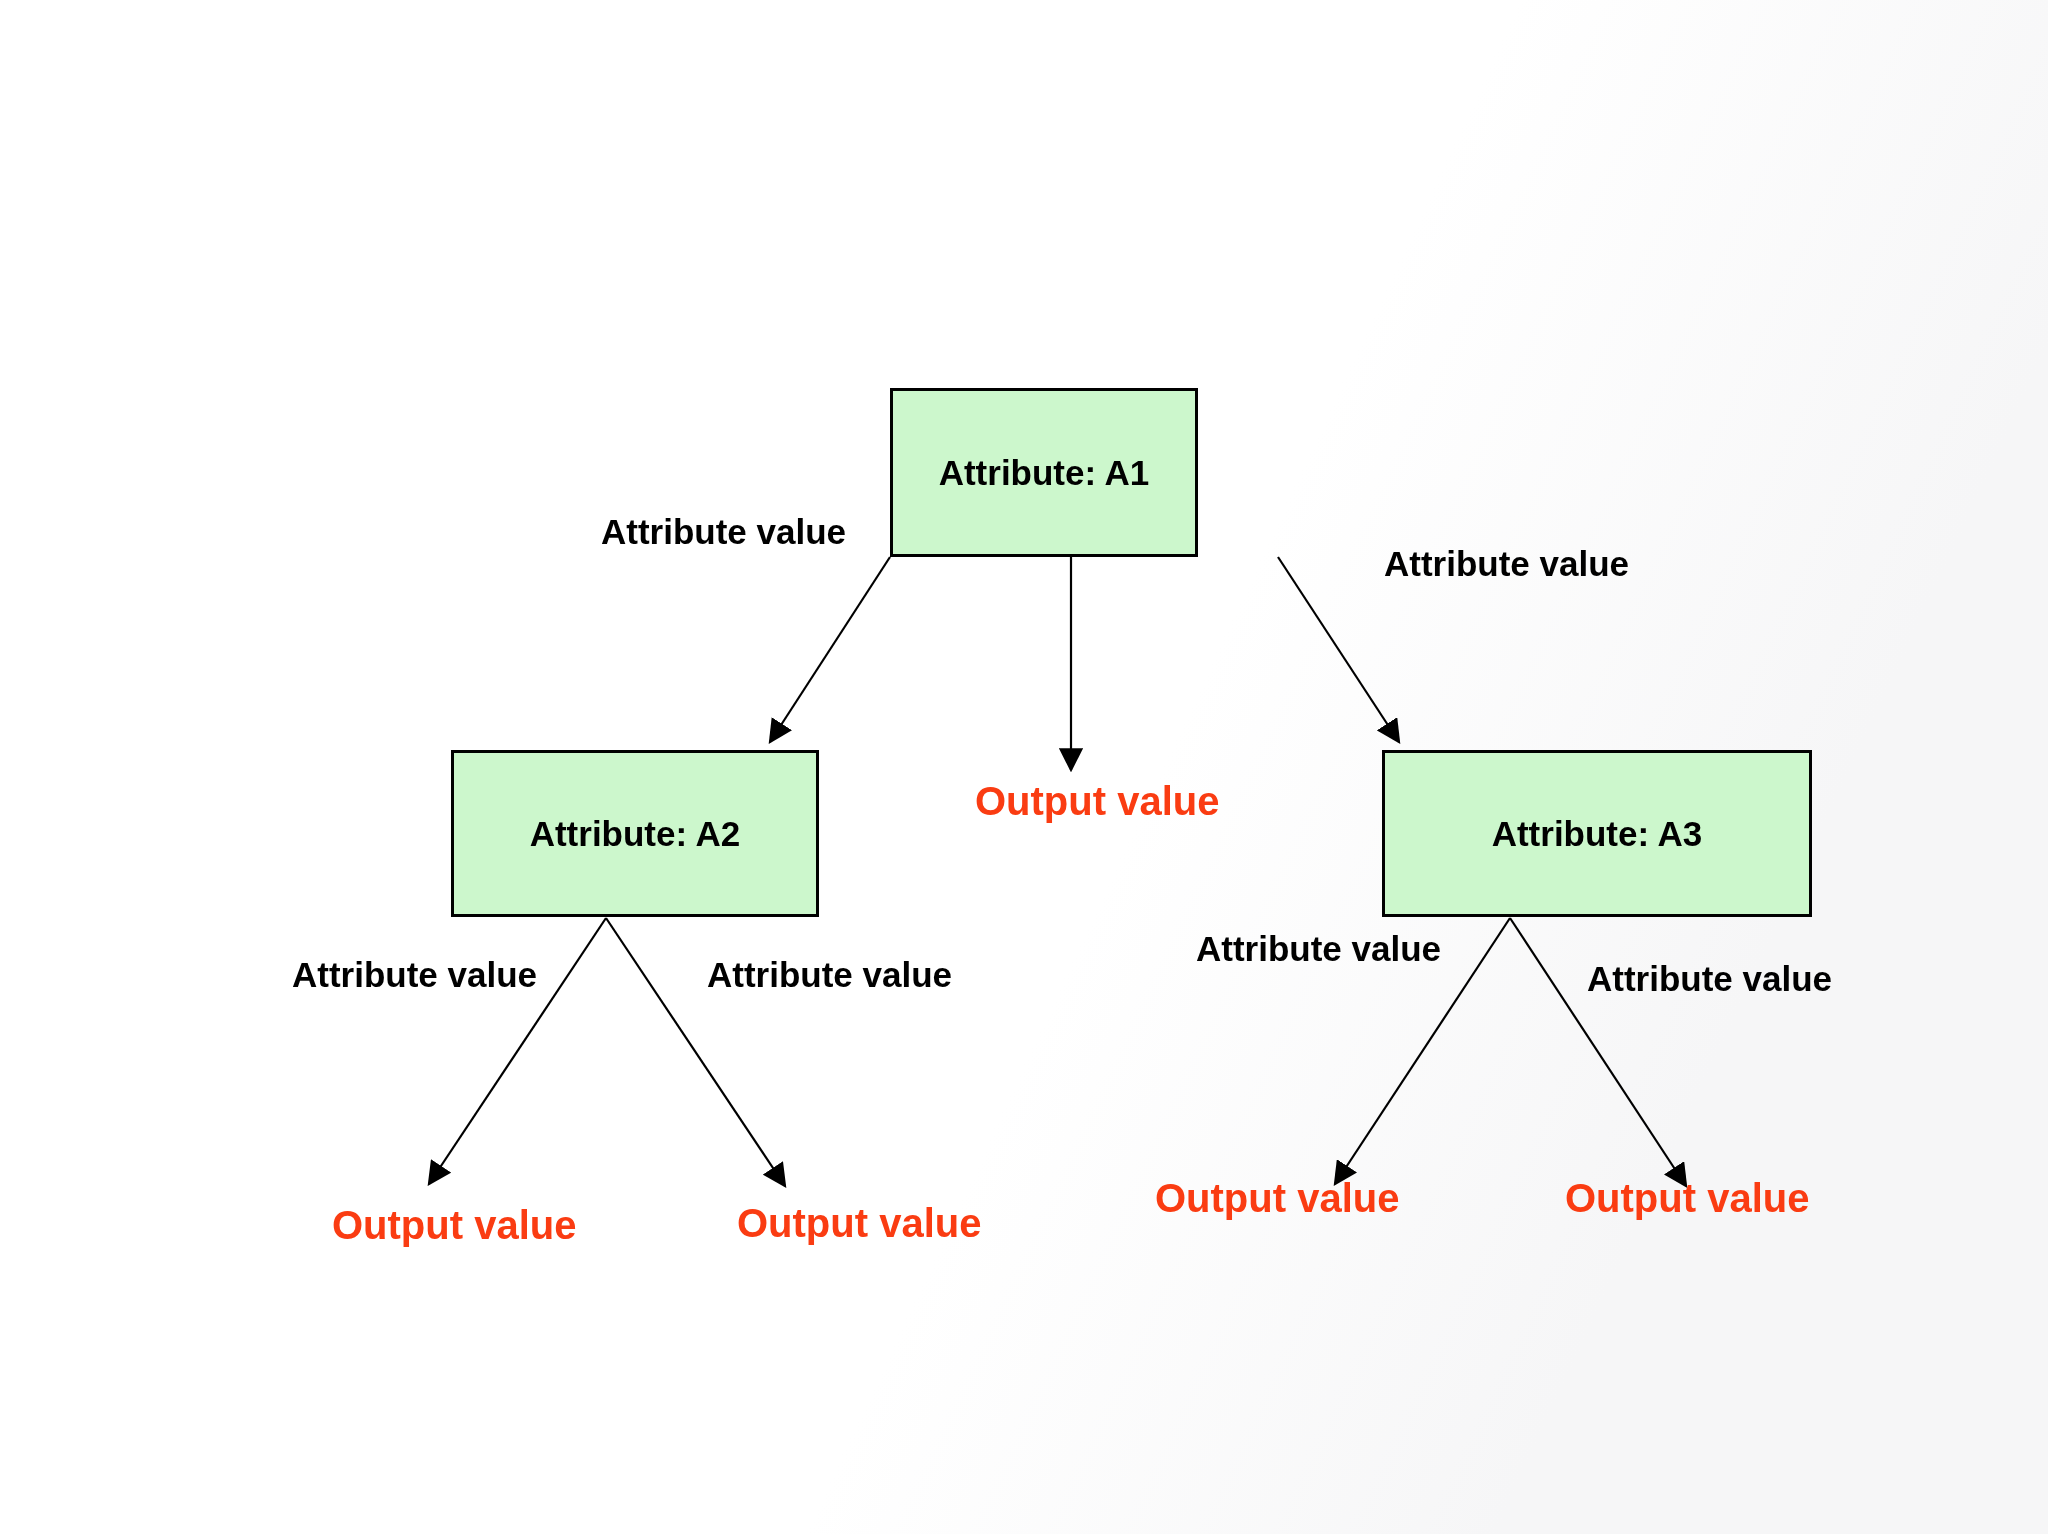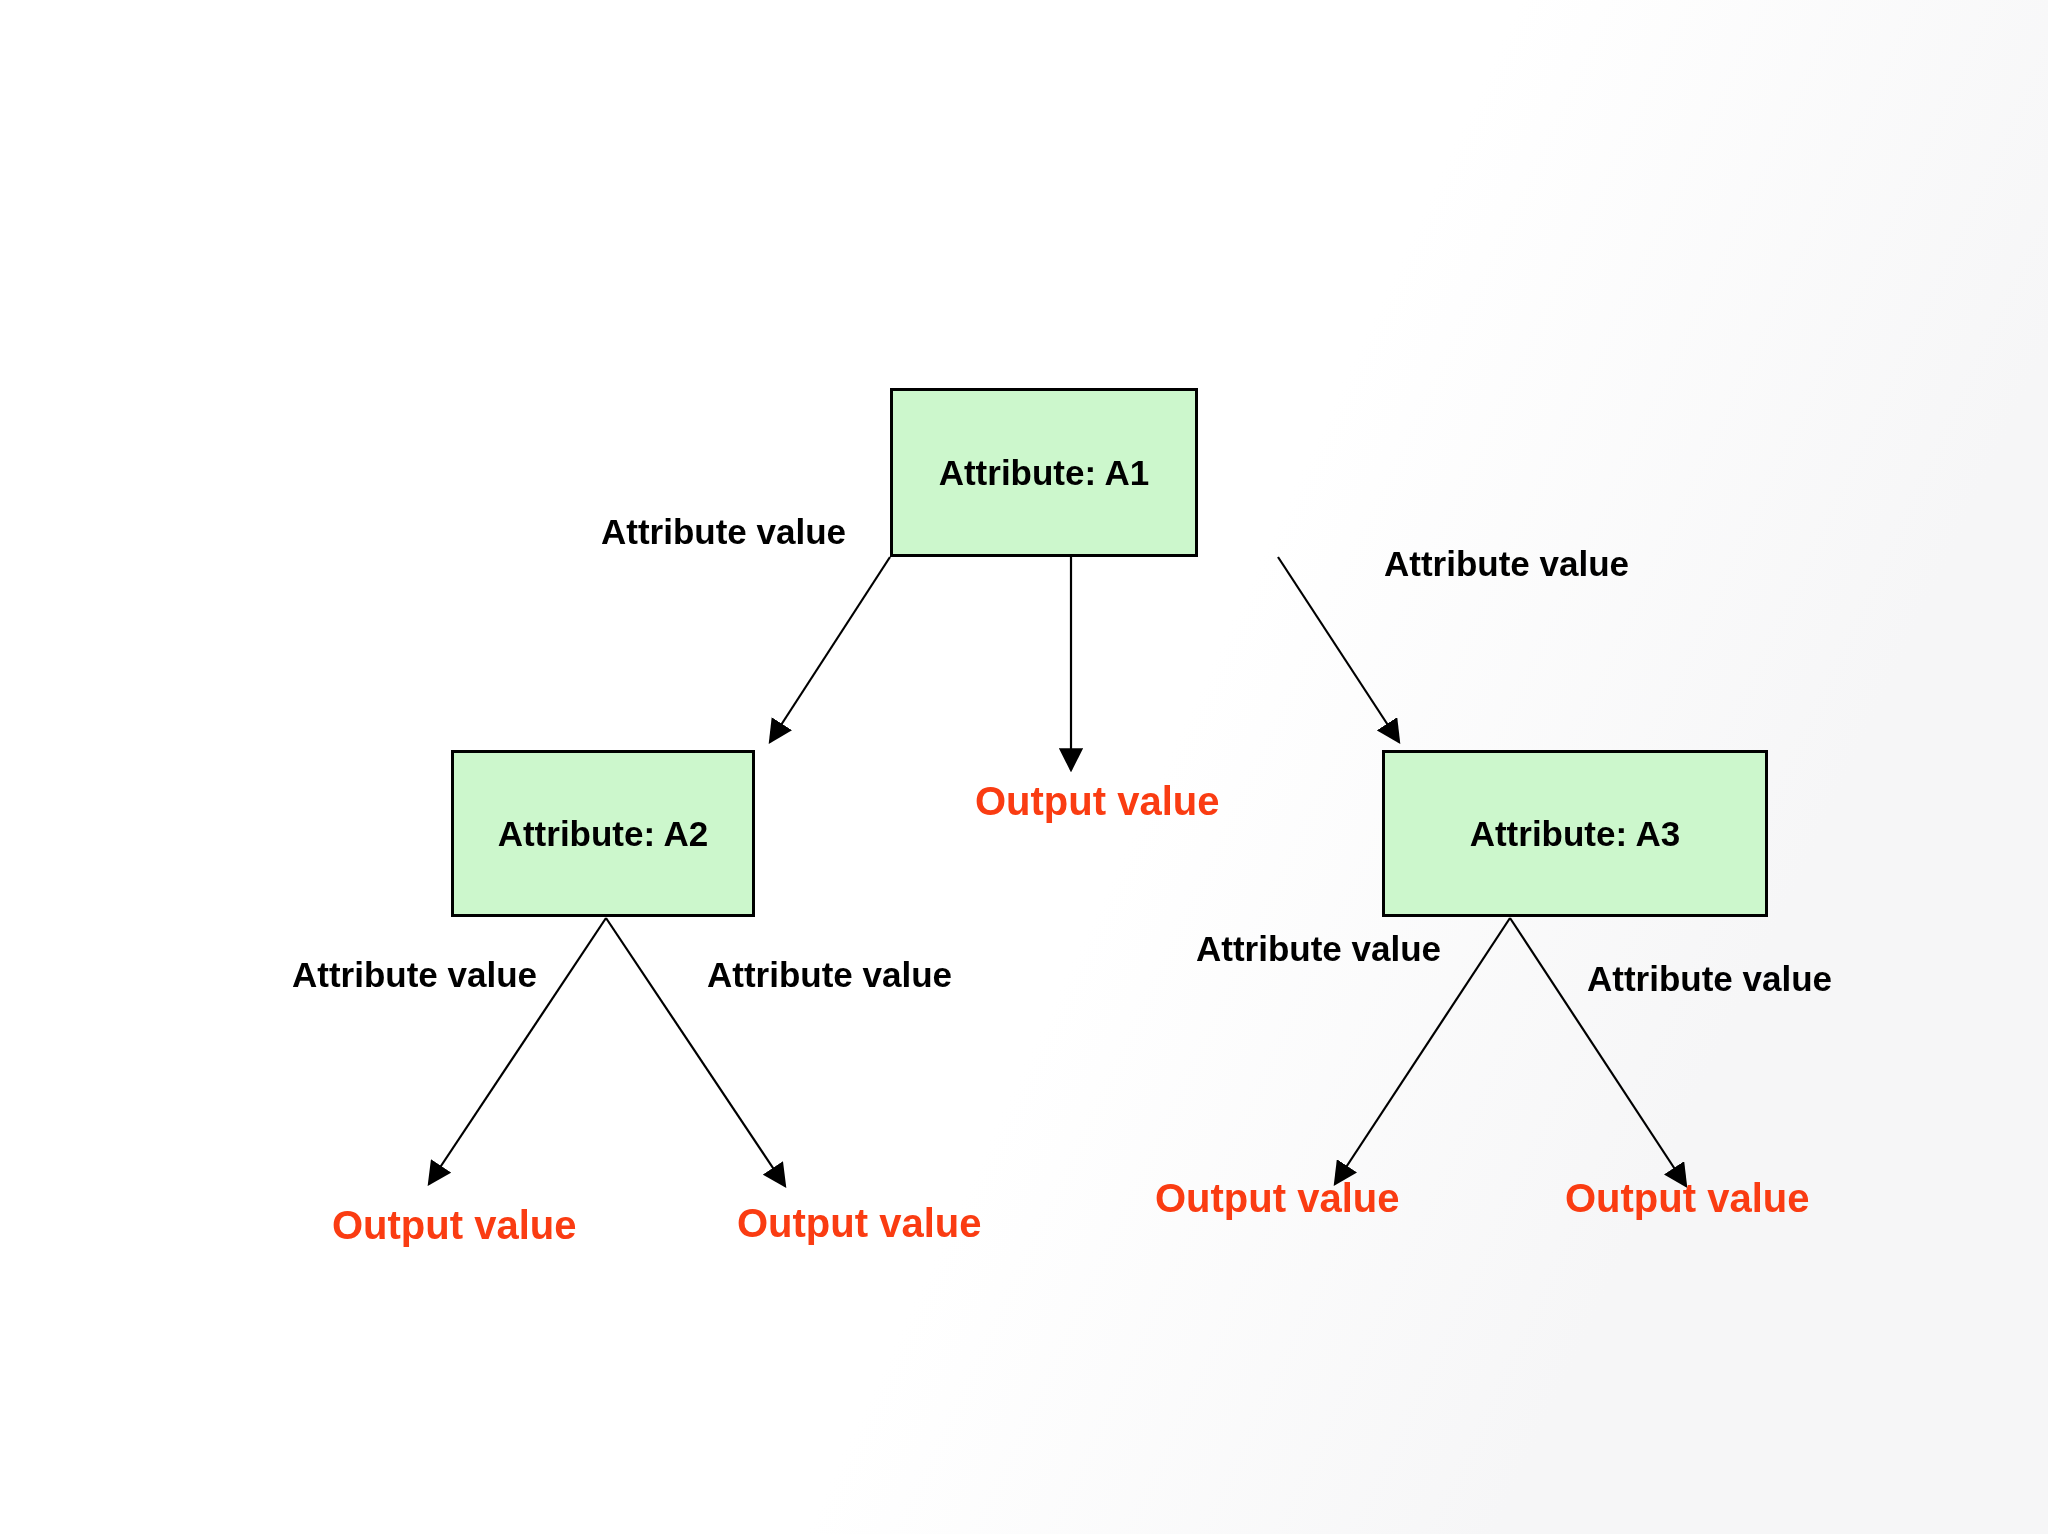--- a/index.html
+++ b/index.html
@@ -34,22 +34,22 @@
     background: var(--node-fill, #ccf7cc);
     border: 3px solid var(--node-border, #000000);
     display: flex;
     align-items: center;
     justify-content: center;
     font-size: 35px;
     font-weight: bold;
     text-align: center;
   }
   #node-a1 { left: 890px;  top: 388px; width: 308px; height: 169px; align-items: center; }
-  #node-a2 { left: 451px;  top: 750px; width: 304px; height: 167px; }
-  #node-a3 { left: 1382px; top: 750px; width: 386px; height: 167px; }
+  #node-a2 { left: 451px;  top: 750px; width: 368px; height: 167px; }
+  #node-a3 { left: 1382px; top: 750px; width: 430px; height: 167px; }
 
   .edge-label {
     position: absolute;
     font-size: 35px;
     font-weight: bold;
     line-height: 1;
     white-space: nowrap;
     color: var(--edge-label-text, #000000);
   }
   #label-a1-left   { left: 601px;  top: 514px; }

